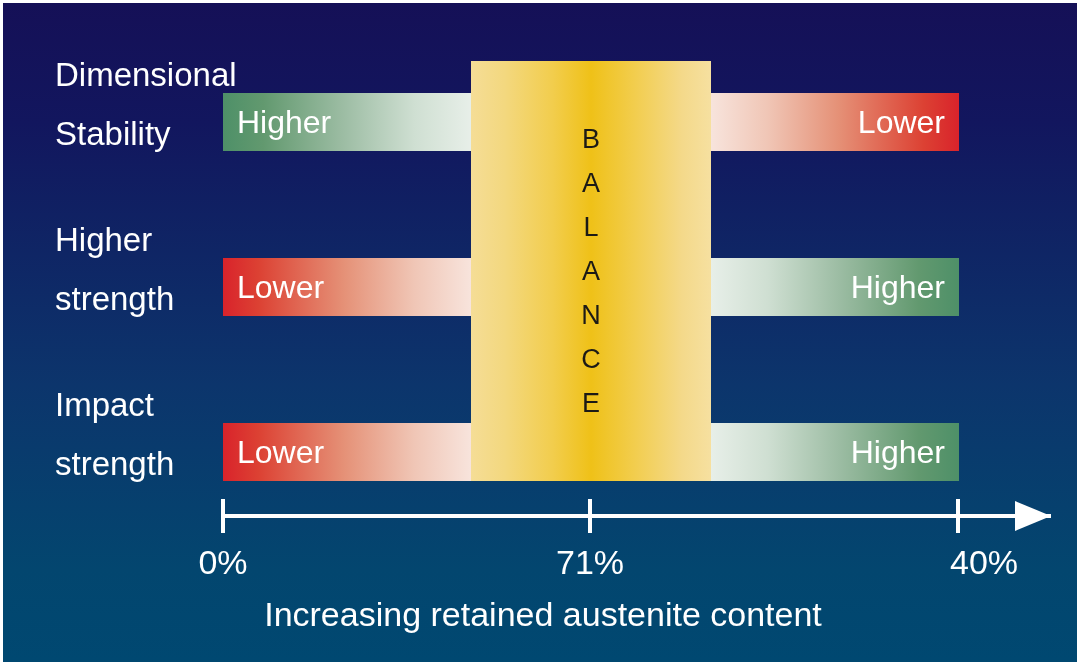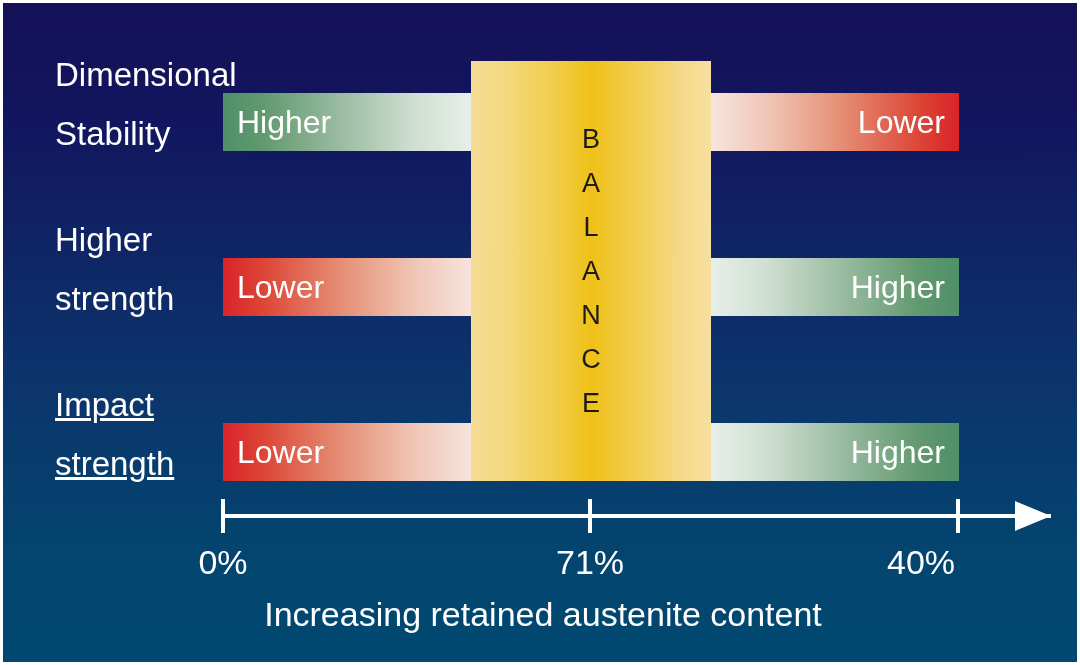--- a/index.html
+++ b/index.html
@@ -204,36 +204,36 @@
 strength</div>
     <div class="bar left grad-red-ltr">
       <span class="bar-text">Lower</span>
     </div>
     <div class="bar right grad-green-rtl">
       <span class="bar-text">Higher</span>
     </div>
   </div>
 
   <div class="row" style="top:420px;">
-    <div class="row-label" style="top:-48px;text-decoration:underline;">Impact
+    <div class="row-label" style="top:-48px;">Impact
 strength</div>
     <div class="bar left grad-red-ltr">
       <span class="bar-text">Lower</span>
     </div>
     <div class="bar right grad-green-rtl">
       <span class="bar-text">Higher</span>
     </div>
   </div>
 
   <div class="axis"></div>
   <div class="axis-arrow"></div>
 
   <div class="tick" style="left:218px;"></div>
   <div class="tick" style="left:585px;"></div>
   <div class="tick" style="left:953px;"></div>
 
   <div class="tick-label" style="left:220px;">0%</div>
   <div class="tick-label" style="left:587px;">71%</div>
-  <div class="tick-label" style="left:918px;">40%</div>
+  <div class="tick-label" style="left:981px;">40%</div>
 
   <div class="caption">Increasing retained austenite content</div>
 
 </div>
 
 </body></html>

